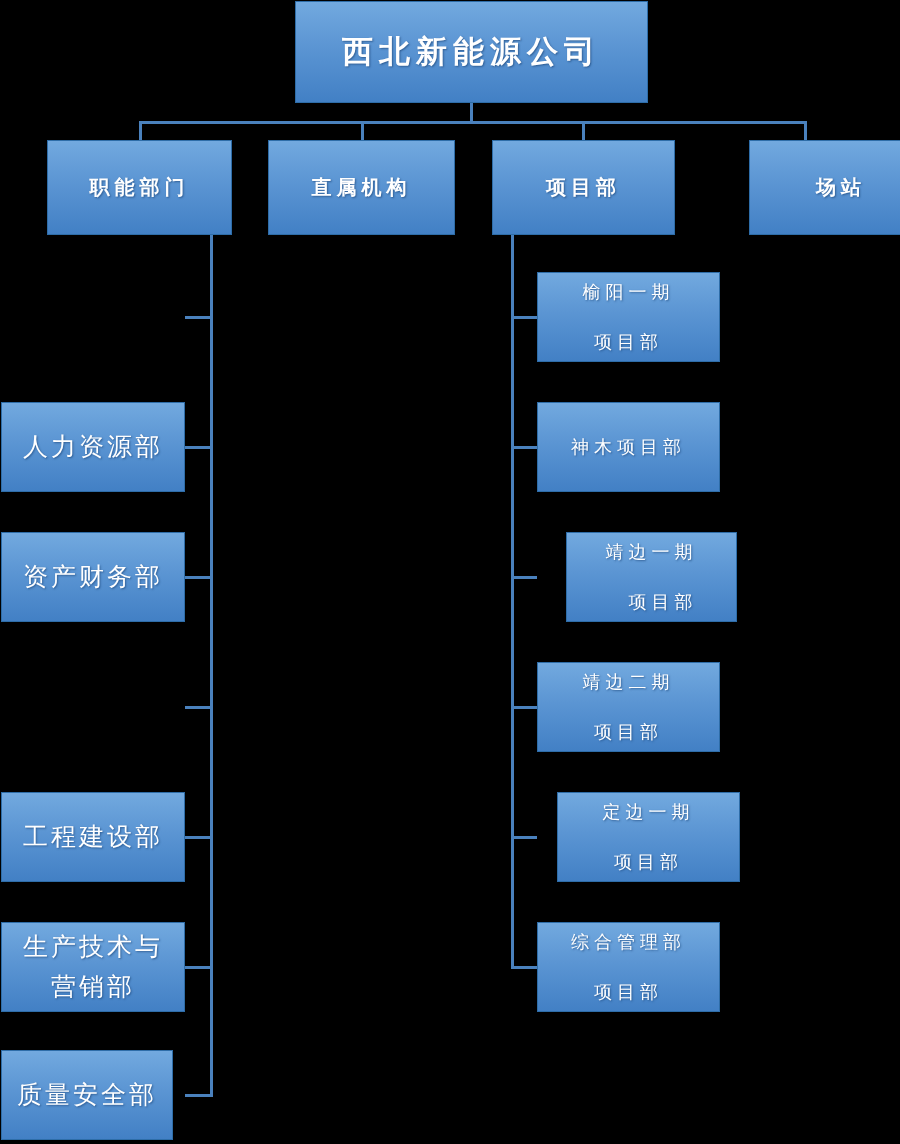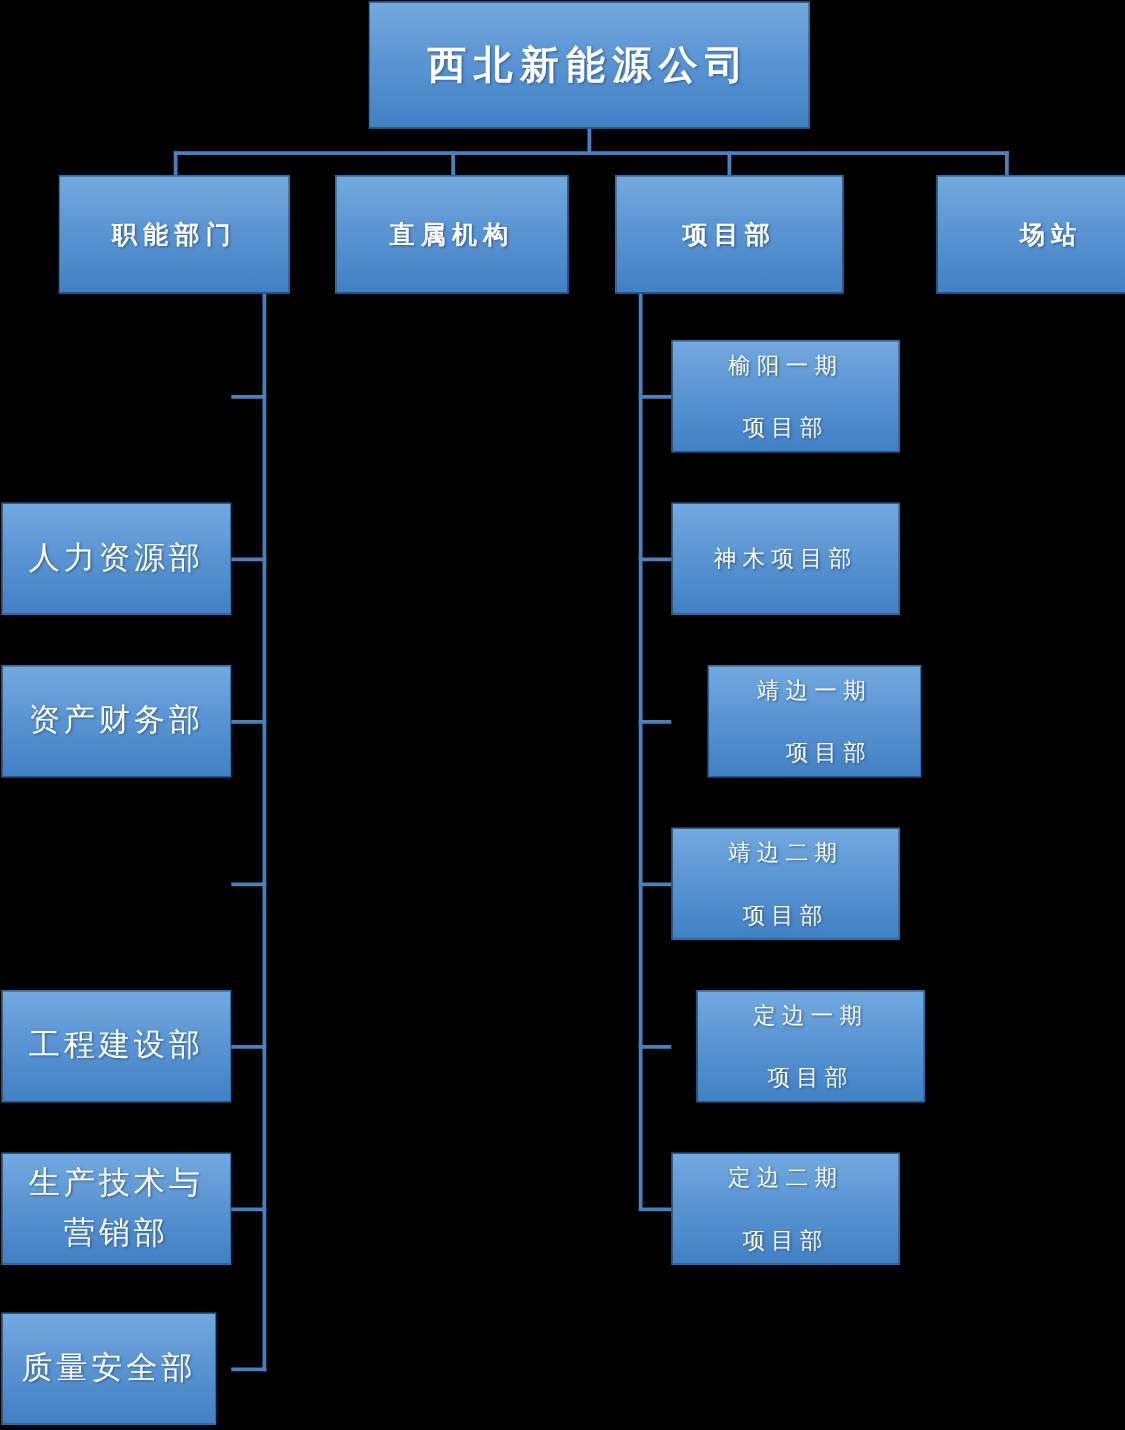--- a/index.html
+++ b/index.html
@@ -103,16 +103,16 @@
 
   <div class="node child-right" style="left:537px; top:272px; width:183px; height:90px;">榆阳一期
 项目部</div>
   <div class="node child-right" style="left:537px; top:402px; width:183px; height:90px;">神木项目部</div>
   <div class="node child-right" style="left:566px; top:532px; width:171px; height:90px;text-align:right;">靖边一期
 项目部</div>
   <div class="node child-right" style="left:537px; top:662px; width:183px; height:90px;">靖边二期
 项目部</div>
   <div class="node child-right" style="left:537px; top:792px; width:183px; height:90px;margin-left:20px;">定边一期
 项目部</div>
-  <div class="node child-right" style="left:537px; top:922px; width:183px; height:90px;">定边二期
+  <div class="node child-right" style="left:537px; top:922px; width:183px; height:90px;">综合管理部
 项目部</div>
 
 </div>
 
 </body></html>

